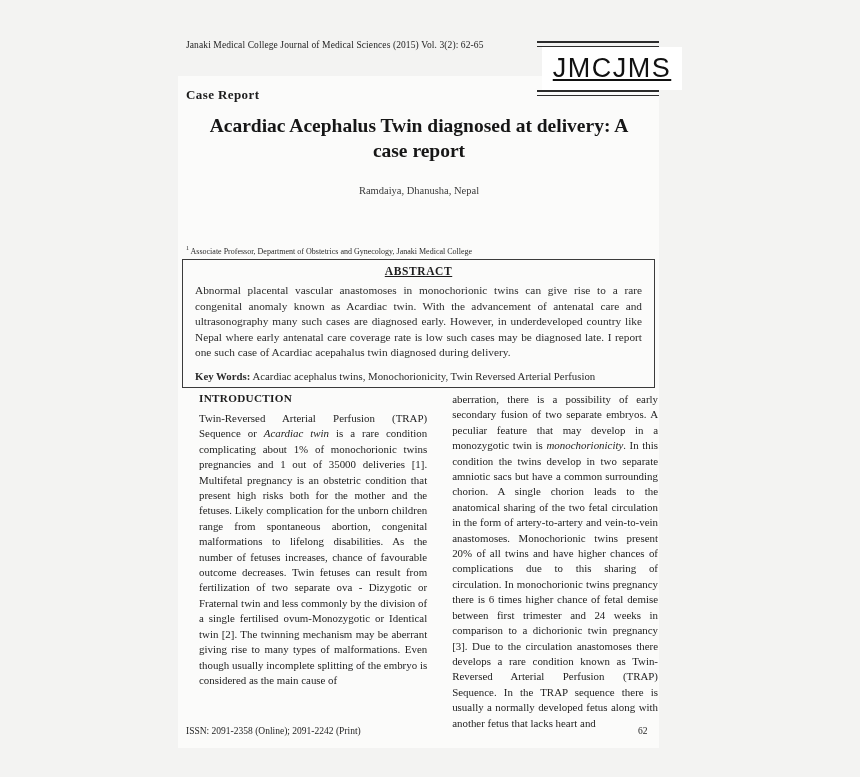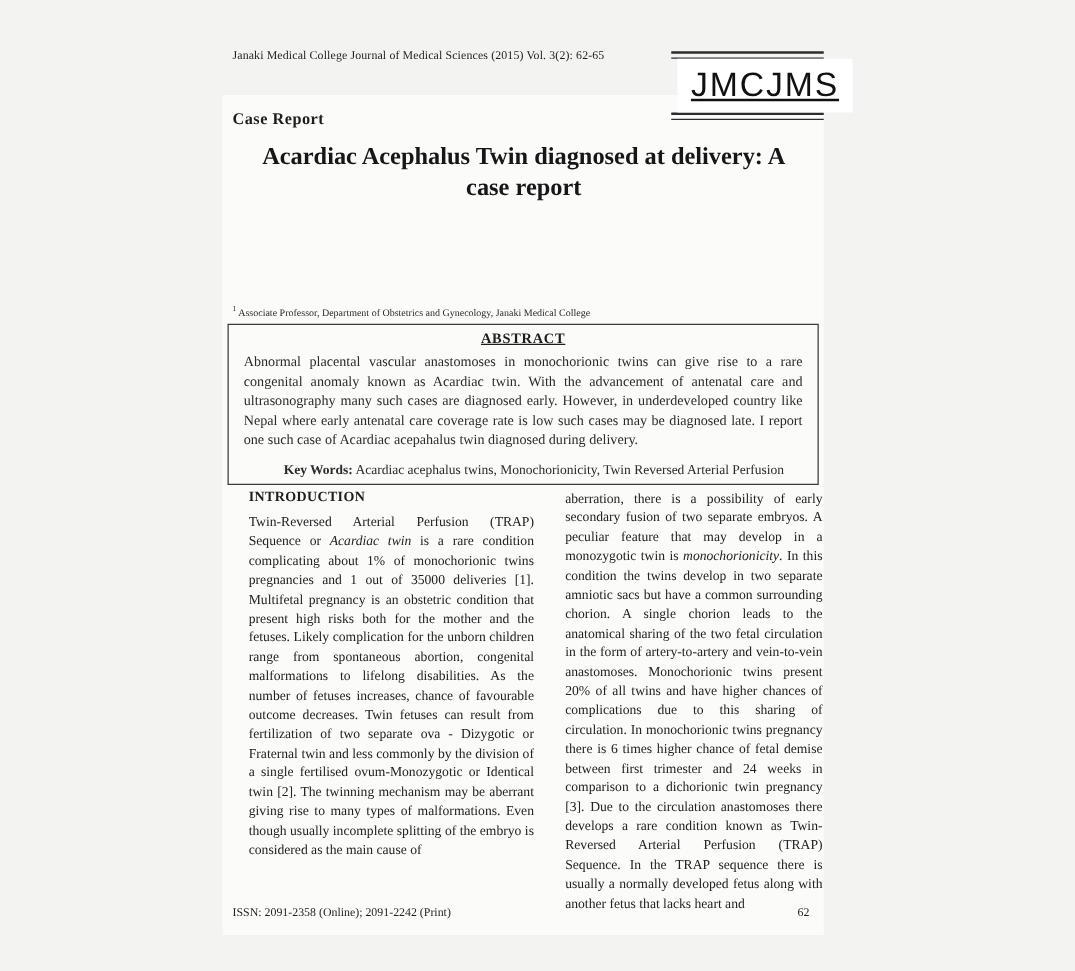--- a/index.html
+++ b/index.html
@@ -135,21 +135,21 @@
     font-size: 11.3px;
     line-height: 15.6px;
     text-align: justify;
     color: #2b2b2b;
   }
   .keywords-line {
     margin-top: 9px;
     font-size: 10.8px;
     color: #2b2b2b;
   }
-  .keywords-line .kw-label { font-weight: bold; margin-left: 32px; }
+  .keywords-line .kw-label { font-weight: bold; }
   .columns {
     position: absolute;
     left: 183px;
     top: 392px;
     width: 475px;
     display: flex;
     gap: 9px;
   }
   .col { width: 233px; margin-left: 16px; }
   .col-left { width: 245px; }
@@ -196,20 +196,21 @@
     <div class="logo-box">JMCJMS</div>
     <div class="logo-rule"></div>
   </div>
 
   <div class="case-report">Case Report</div>
 
   <div class="paper-title">Acardiac Acephalus Twin diagnosed at delivery: A case report</div>
 
 
   <div class="affiliation">
+    <div>Ramdaiya, Dhanusha, Nepal</div>
   </div>
 
   <div class="footnote"><sup>1</sup><span> Associate Professor, Department of Obstetrics and Gynecology, Janaki Medical College</span></div>
 
   <div class="abstract-box">
     <div class="abstract-heading">ABSTRACT</div>
     <div class="abstract-body">Abnormal placental vascular anastomoses in monochorionic twins can give rise to a rare congenital anomaly known as Acardiac twin. With the advancement of antenatal care and ultrasonography many such cases are diagnosed early. However, in underdeveloped country like Nepal where early antenatal care coverage rate is low such cases may be diagnosed late. I report one such case of Acardiac acepahalus twin diagnosed during delivery.</div>
     <div class="keywords-line"><span class="kw-label">Key Words:</span><span> Acardiac acephalus twins, Monochorionicity, Twin Reversed Arterial Perfusion</span></div>
   </div>
 

